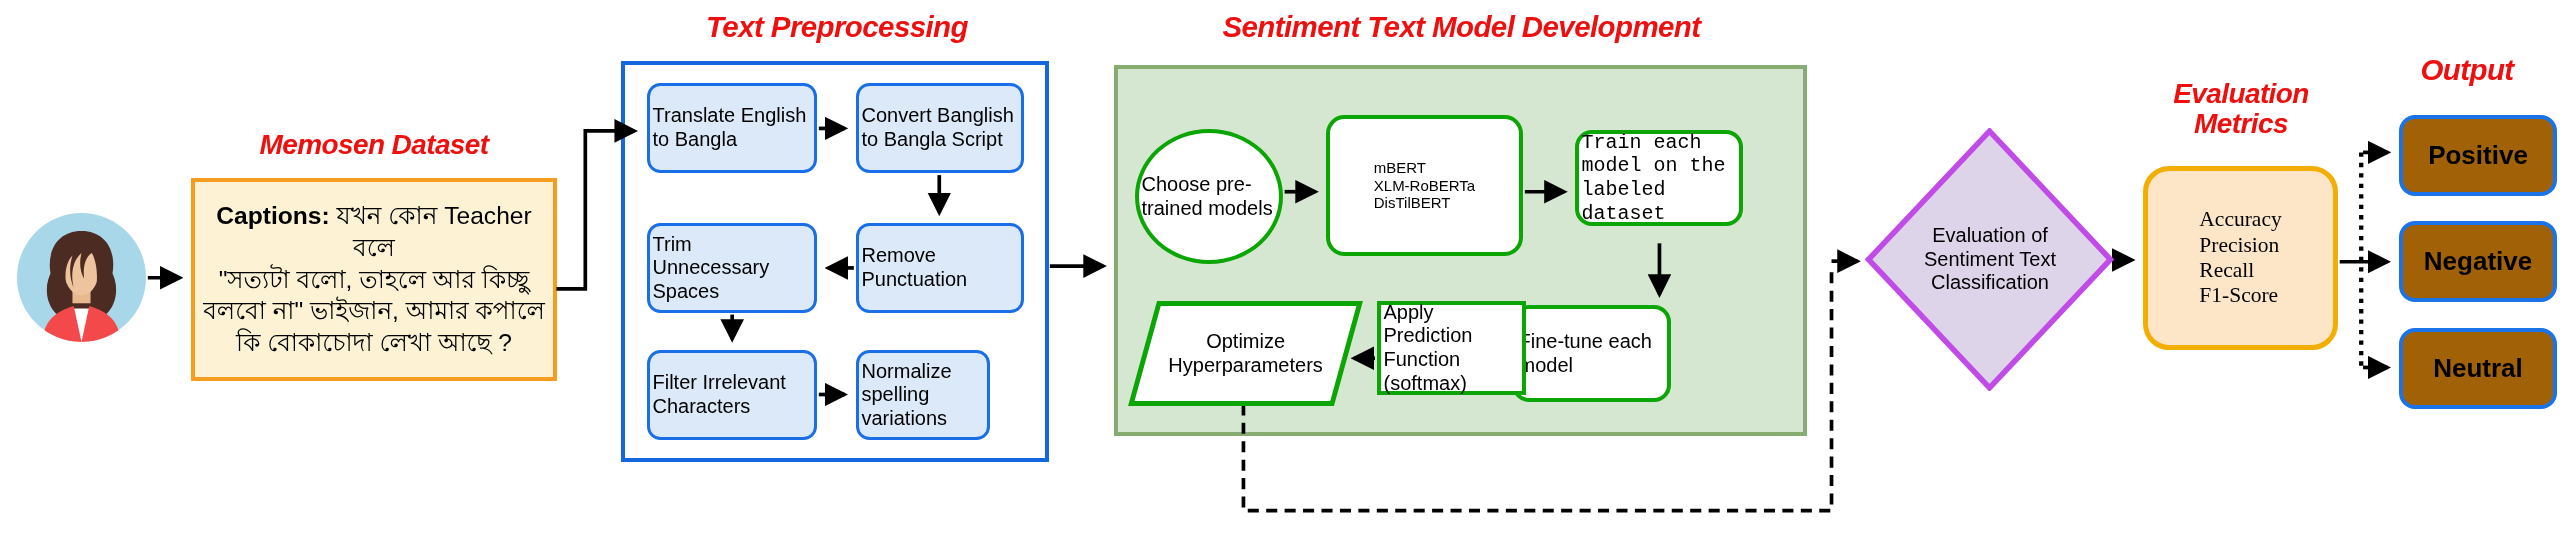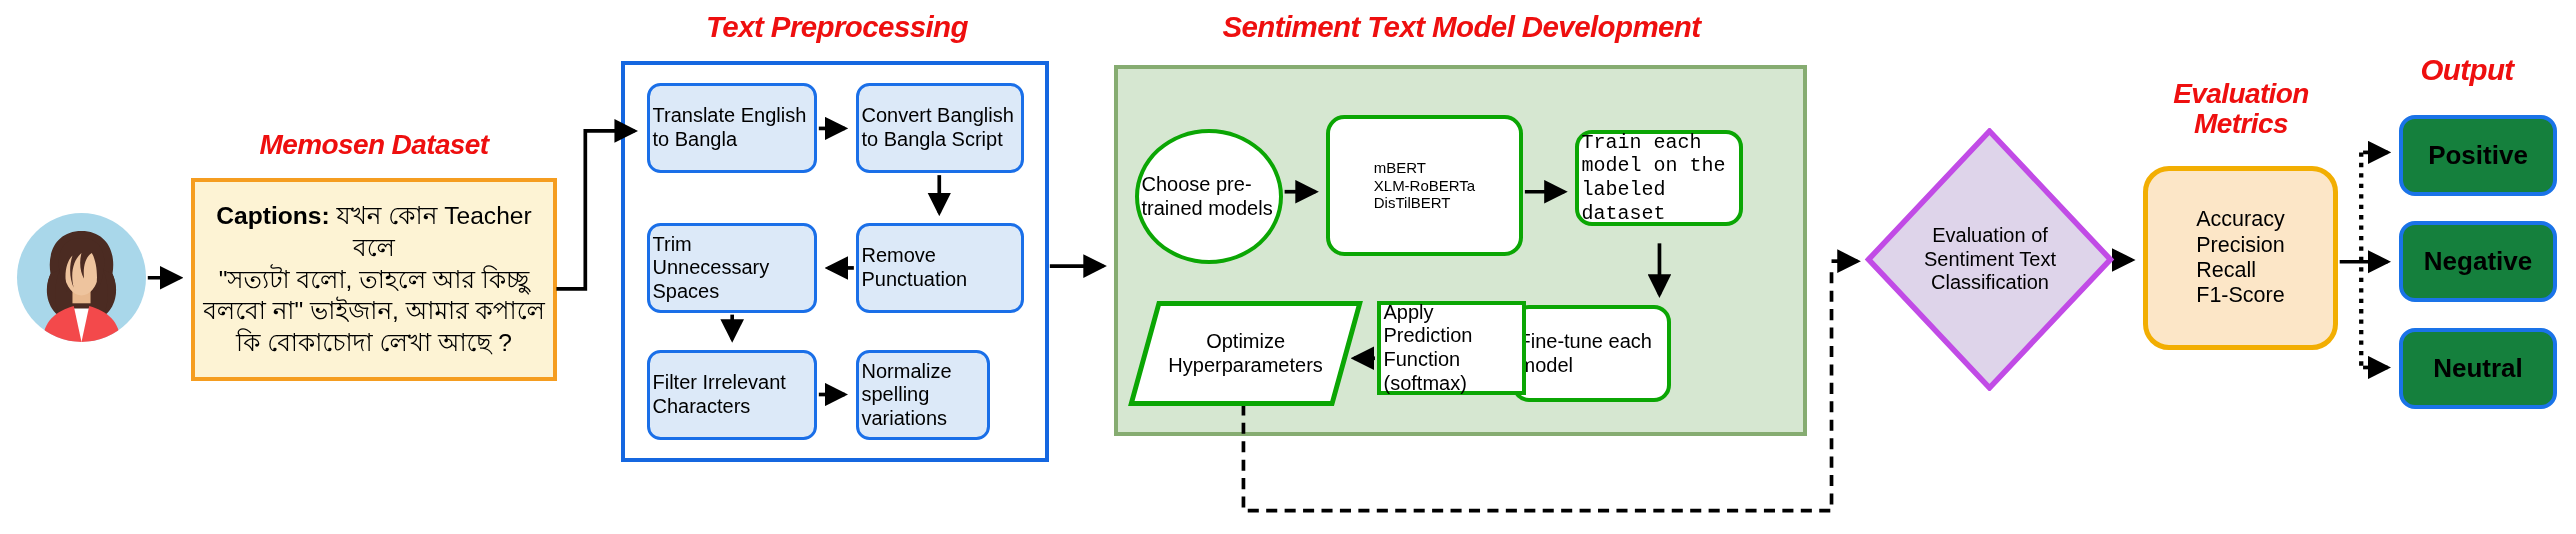--- a/index.html
+++ b/index.html
@@ -17,22 +17,22 @@
     display:flex;align-items:center;justify-content:center;text-align:left;
     color:#000;white-space:pre-line;line-height:1.18;padding:2.5px;
   }
   
   .bluebox{background:#dce9f8;border:3.1px solid #1a6fe8;border-radius:13.5px;font-size:20px;}
   
   .greenshape{background:#ffffff;border:4.9px solid #0ba604;font-size:20px;}
   .container-blue{border:4.9px solid #1567e0;background:#ffffff;}
   .container-green{border:4.9px solid #86ac71;background:#d6e7d1;}
   .memosen-box{background:#fdf3d4;border:4.9px solid #f59d20;}
-  .metrics-box{background:#fce6c7;border:5.5px solid #f2ae02;border-radius:26px;font-size:21.5px;}
-  .outbox{background:#15803d;border:4.3px solid #1a73e8;border-radius:16px;
+  .metrics-box{background:#fce6c7;border:5.5px solid #f2ae02;border-radius:26px;font-size:21.5px;font-family:Liberation Serif, serif;}
+  .outbox{background:#a16207;border:4.3px solid #1a73e8;border-radius:16px;
           font-size:26px;font-weight:bold;}
   .caption{font-size:24.6px;line-height:1.3;text-align:center;color:#000;}
   .shape-text{position:absolute;display:flex;align-items:center;justify-content:center;
               text-align:center;white-space:pre-line;line-height:1.18;color:#000;}
   .avatar{border-radius:50%;background:#a9d7ea;overflow:hidden;}
 </style>
 </head>
 <body>
 
 <div class="stage">

